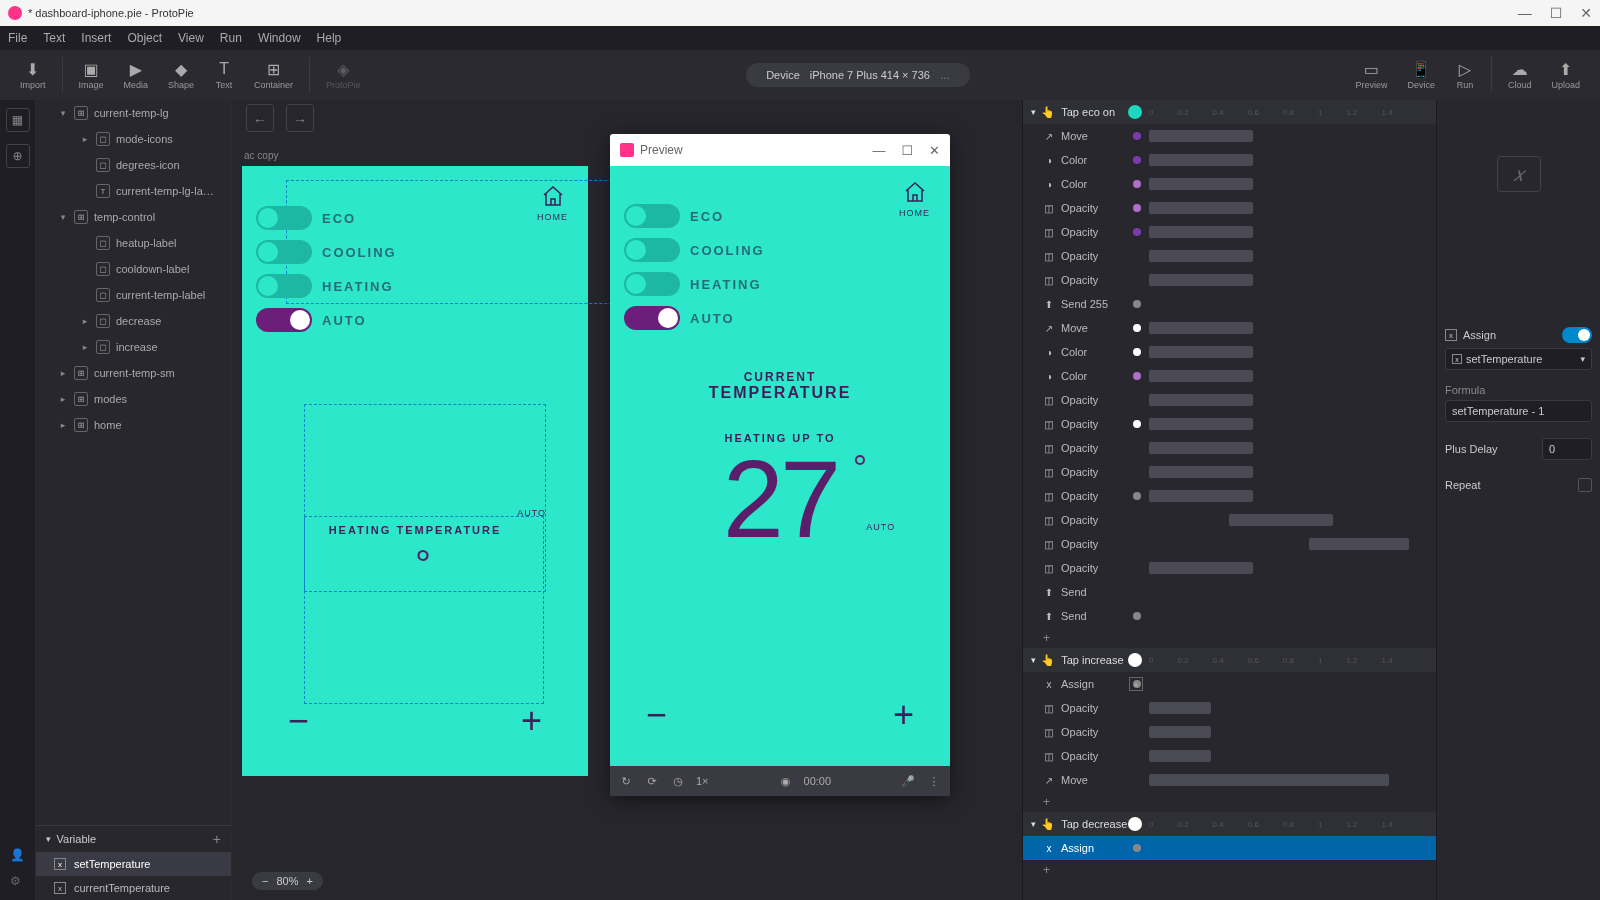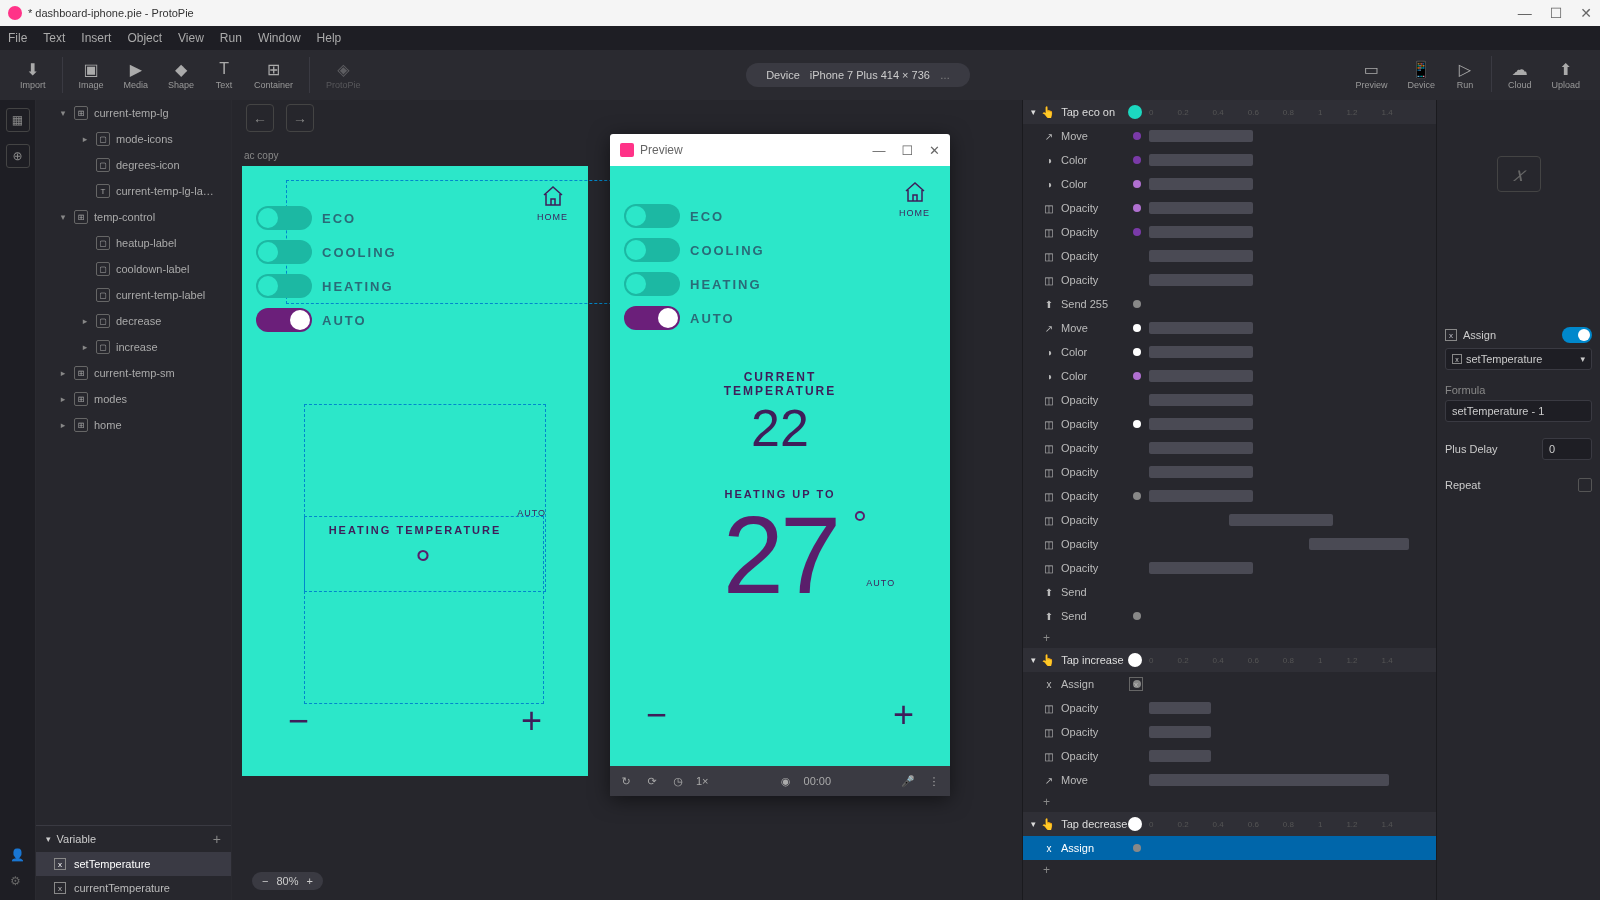--- a/index.html
+++ b/index.html
@@ -385,22 +385,21 @@
             </div>
             <div class="toggle-row">
               <div class="toggle on">
                 <div class="knob"></div>
               </div>
               <span class="toggle-label">AUTO</span>
             </div>
           </div>
         <div style="text-align:center;margin-top:40px">
           <div class="ct-label" style="font-size:12px">CURRENT</div>
-          <div class="ct-label" style="font-size:12px">TEMPERATURE</div>
-          <div style="font-size:52px;color:#3f1e5a;font-weight:300">22</div>
+          <div class="ct-label" style="font-size:16px">TEMPERATURE</div>
         </div>
         <div style="text-align:center;margin-top:30px;position:relative">
           <div class="ct-label" style="font-size:11px">HEATING UP TO</div>
           <div style="position:relative;display:inline-block">
             <span class="big-temp" style="font-size:110px">27</span>
             <span style="font-size:36px;color:#5a1e6b;position:absolute;top:4px;right:-30px">°</span>
             <span class="mode-sm" style="position:absolute;bottom:22px;right:-58px">AUTO</span>
           </div>
         </div>
         <div class="pm-btn" style="bottom:30px;left:36px">−</div>

